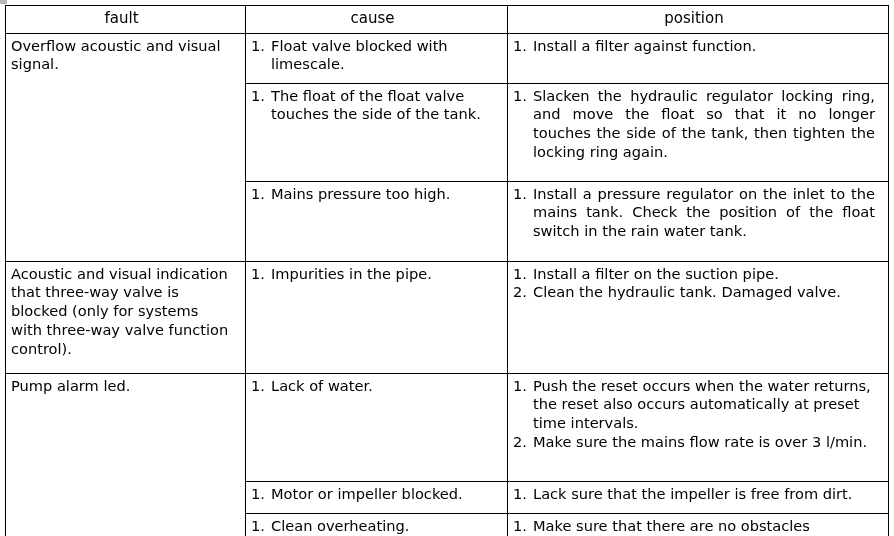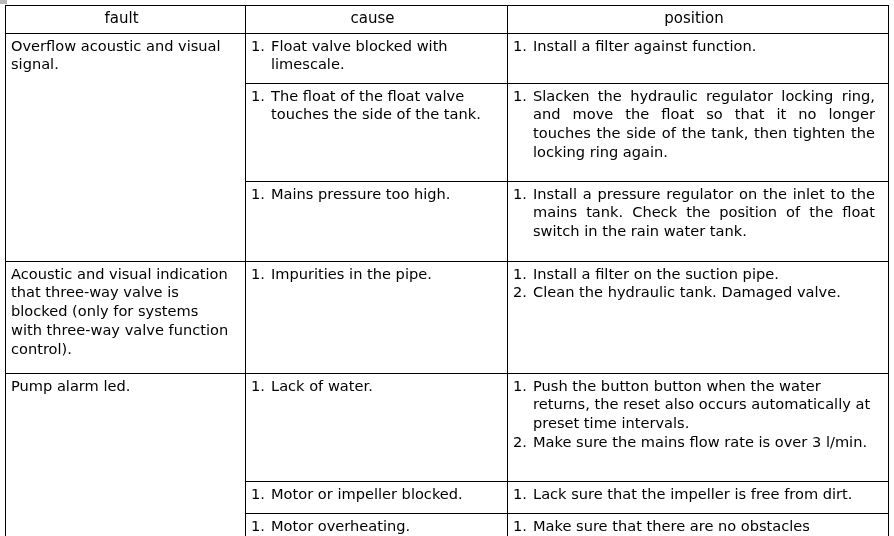--- a/index.html
+++ b/index.html
@@ -195,21 +195,21 @@
               <li>
                 <span class="marker">1.</span>
                 <span class="body">Lack of water.</span>
               </li>
             </ol>
           </td>
           <td>
             <ol class="numlist" style="min-height: 100px;">
               <li>
                 <span class="marker">1.</span>
-                <span class="body">Push the button button when the water returns, the reset also occurs automatically at preset time intervals.</span>
+                <span class="body">Push the reset occurs when the water returns, the reset also occurs automatically at preset time intervals.</span>
               </li>
               <li>
                 <span class="marker">2.</span>
                 <span class="body">Make sure the mains flow rate is over 3 l/min.</span>
               </li>
             </ol>
           </td>
         </tr>
         <tr>
           <td>
@@ -227,21 +227,21 @@
                 <span class="body">Lack sure that the impeller is free from dirt.</span>
               </li>
             </ol>
           </td>
         </tr>
         <tr>
           <td>
             <ol class="numlist" style="min-height: 40px;">
               <li>
                 <span class="marker">1.</span>
-                <span class="body">Motor overheating.</span>
+                <span class="body">Clean overheating.</span>
               </li>
             </ol>
           </td>
           <td>
             <ol class="numlist" style="min-height: 40px;">
               <li>
                 <span class="marker">1.</span>
                 <span class="body">Make sure that there are no obstacles blocking the air intake and outlet.</span>
               </li>
             </ol>

